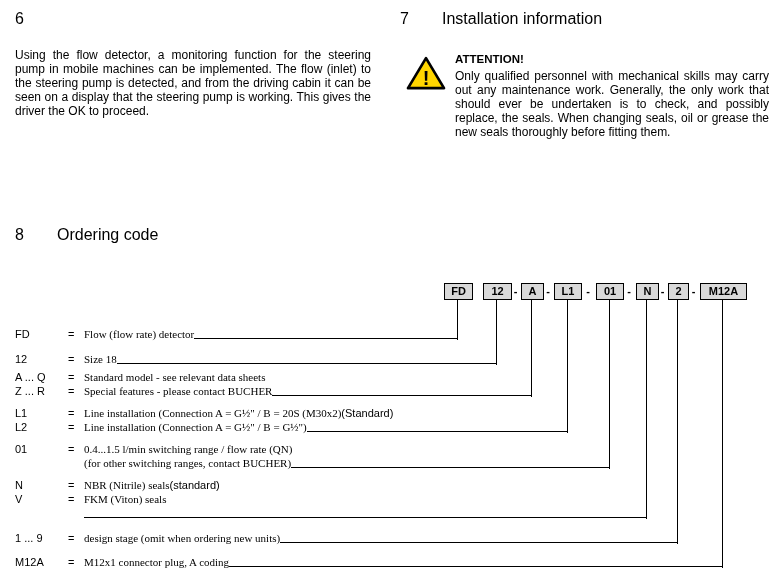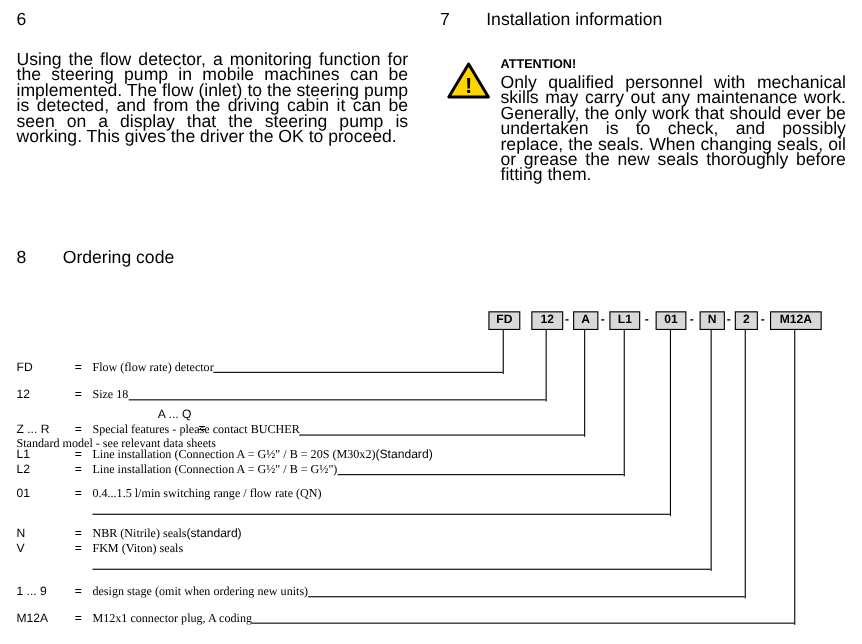--- a/index.html
+++ b/index.html
@@ -2,21 +2,21 @@
 <html><head>
 <meta charset="utf-8">
 <style>
   html,body{margin:0;padding:0;background:#fff;}
   .page{
     position:relative;width:784px;height:585px;background:#ffffff;
     font-family:"Liberation Sans",sans-serif;color:#000;overflow:hidden;
   }
   .heading{position:absolute;display:flex;font-size:16px;font-weight:400;}
   .heading .num{width:42px;flex:none;}
-  p.bodytext{position:absolute;margin:0;font-size:16px;line-height:14px;text-align:justify;}
+  p.bodytext{position:absolute;margin:0;font-size:12px;line-height:14px;text-align:justify;}
   .attn-label{position:absolute;font-size:11.5px;font-weight:bold;}
   .warn-icon{position:absolute;}
   
   .oc-box{
     position:absolute;top:283px;height:15px;line-height:15px;
     background:#d9d9d9;border:1px solid #000;
     font-size:11px;font-weight:bold;text-align:center;
   }
   .oc-dash{
     position:absolute;top:283px;height:17px;line-height:17px;
@@ -93,21 +93,21 @@
     <div class="oc-line"></div>
   </div>
 
   <div class="oc-row" style="left:15px;top:353px;width:481px;">
     <span class="oc-code">12</span>
     <span class="oc-eq">=</span>
     <span class="oc-desc">Size 18</span>
     <div class="oc-line"></div>
   </div>
 
-  <div class="oc-row" style="left:15px;top:371px;flex-direction:column;">
+  <div class="oc-row" style="left:15px;top:371px;">
     <span class="oc-code">A ... Q</span>
     <span class="oc-eq">=</span>
     <span class="oc-desc">Standard model - see relevant data sheets</span>
   </div>
 
   <div class="oc-row" style="left:15px;top:385px;width:516px;">
     <span class="oc-code">Z ... R</span>
     <span class="oc-eq">=</span>
     <span class="oc-desc">Special features - please contact BUCHER</span>
     <div class="oc-line"></div>
@@ -129,20 +129,21 @@
 
   <div class="oc-row" style="left:15px;top:443px;">
     <span class="oc-code">01</span>
     <span class="oc-eq">=</span>
     <span class="oc-desc">0.4...1.5 l/min switching range / flow rate (QN)</span>
   </div>
 
   <div class="oc-row" style="left:15px;top:457px;width:594px;">
     <span class="oc-code"></span>
     <span class="oc-eq"></span>
+    <span class="oc-desc">(for other switching ranges, contact BUCHER)</span>
     <div class="oc-line"></div>
   </div>
 
   <div class="oc-row" style="left:15px;top:479px;">
     <span class="oc-code">N</span>
     <span class="oc-eq">=</span>
     <span class="oc-desc">NBR (Nitrile) seals </span>
     <span class="oc-bold">(standard)</span>
   </div>
 

